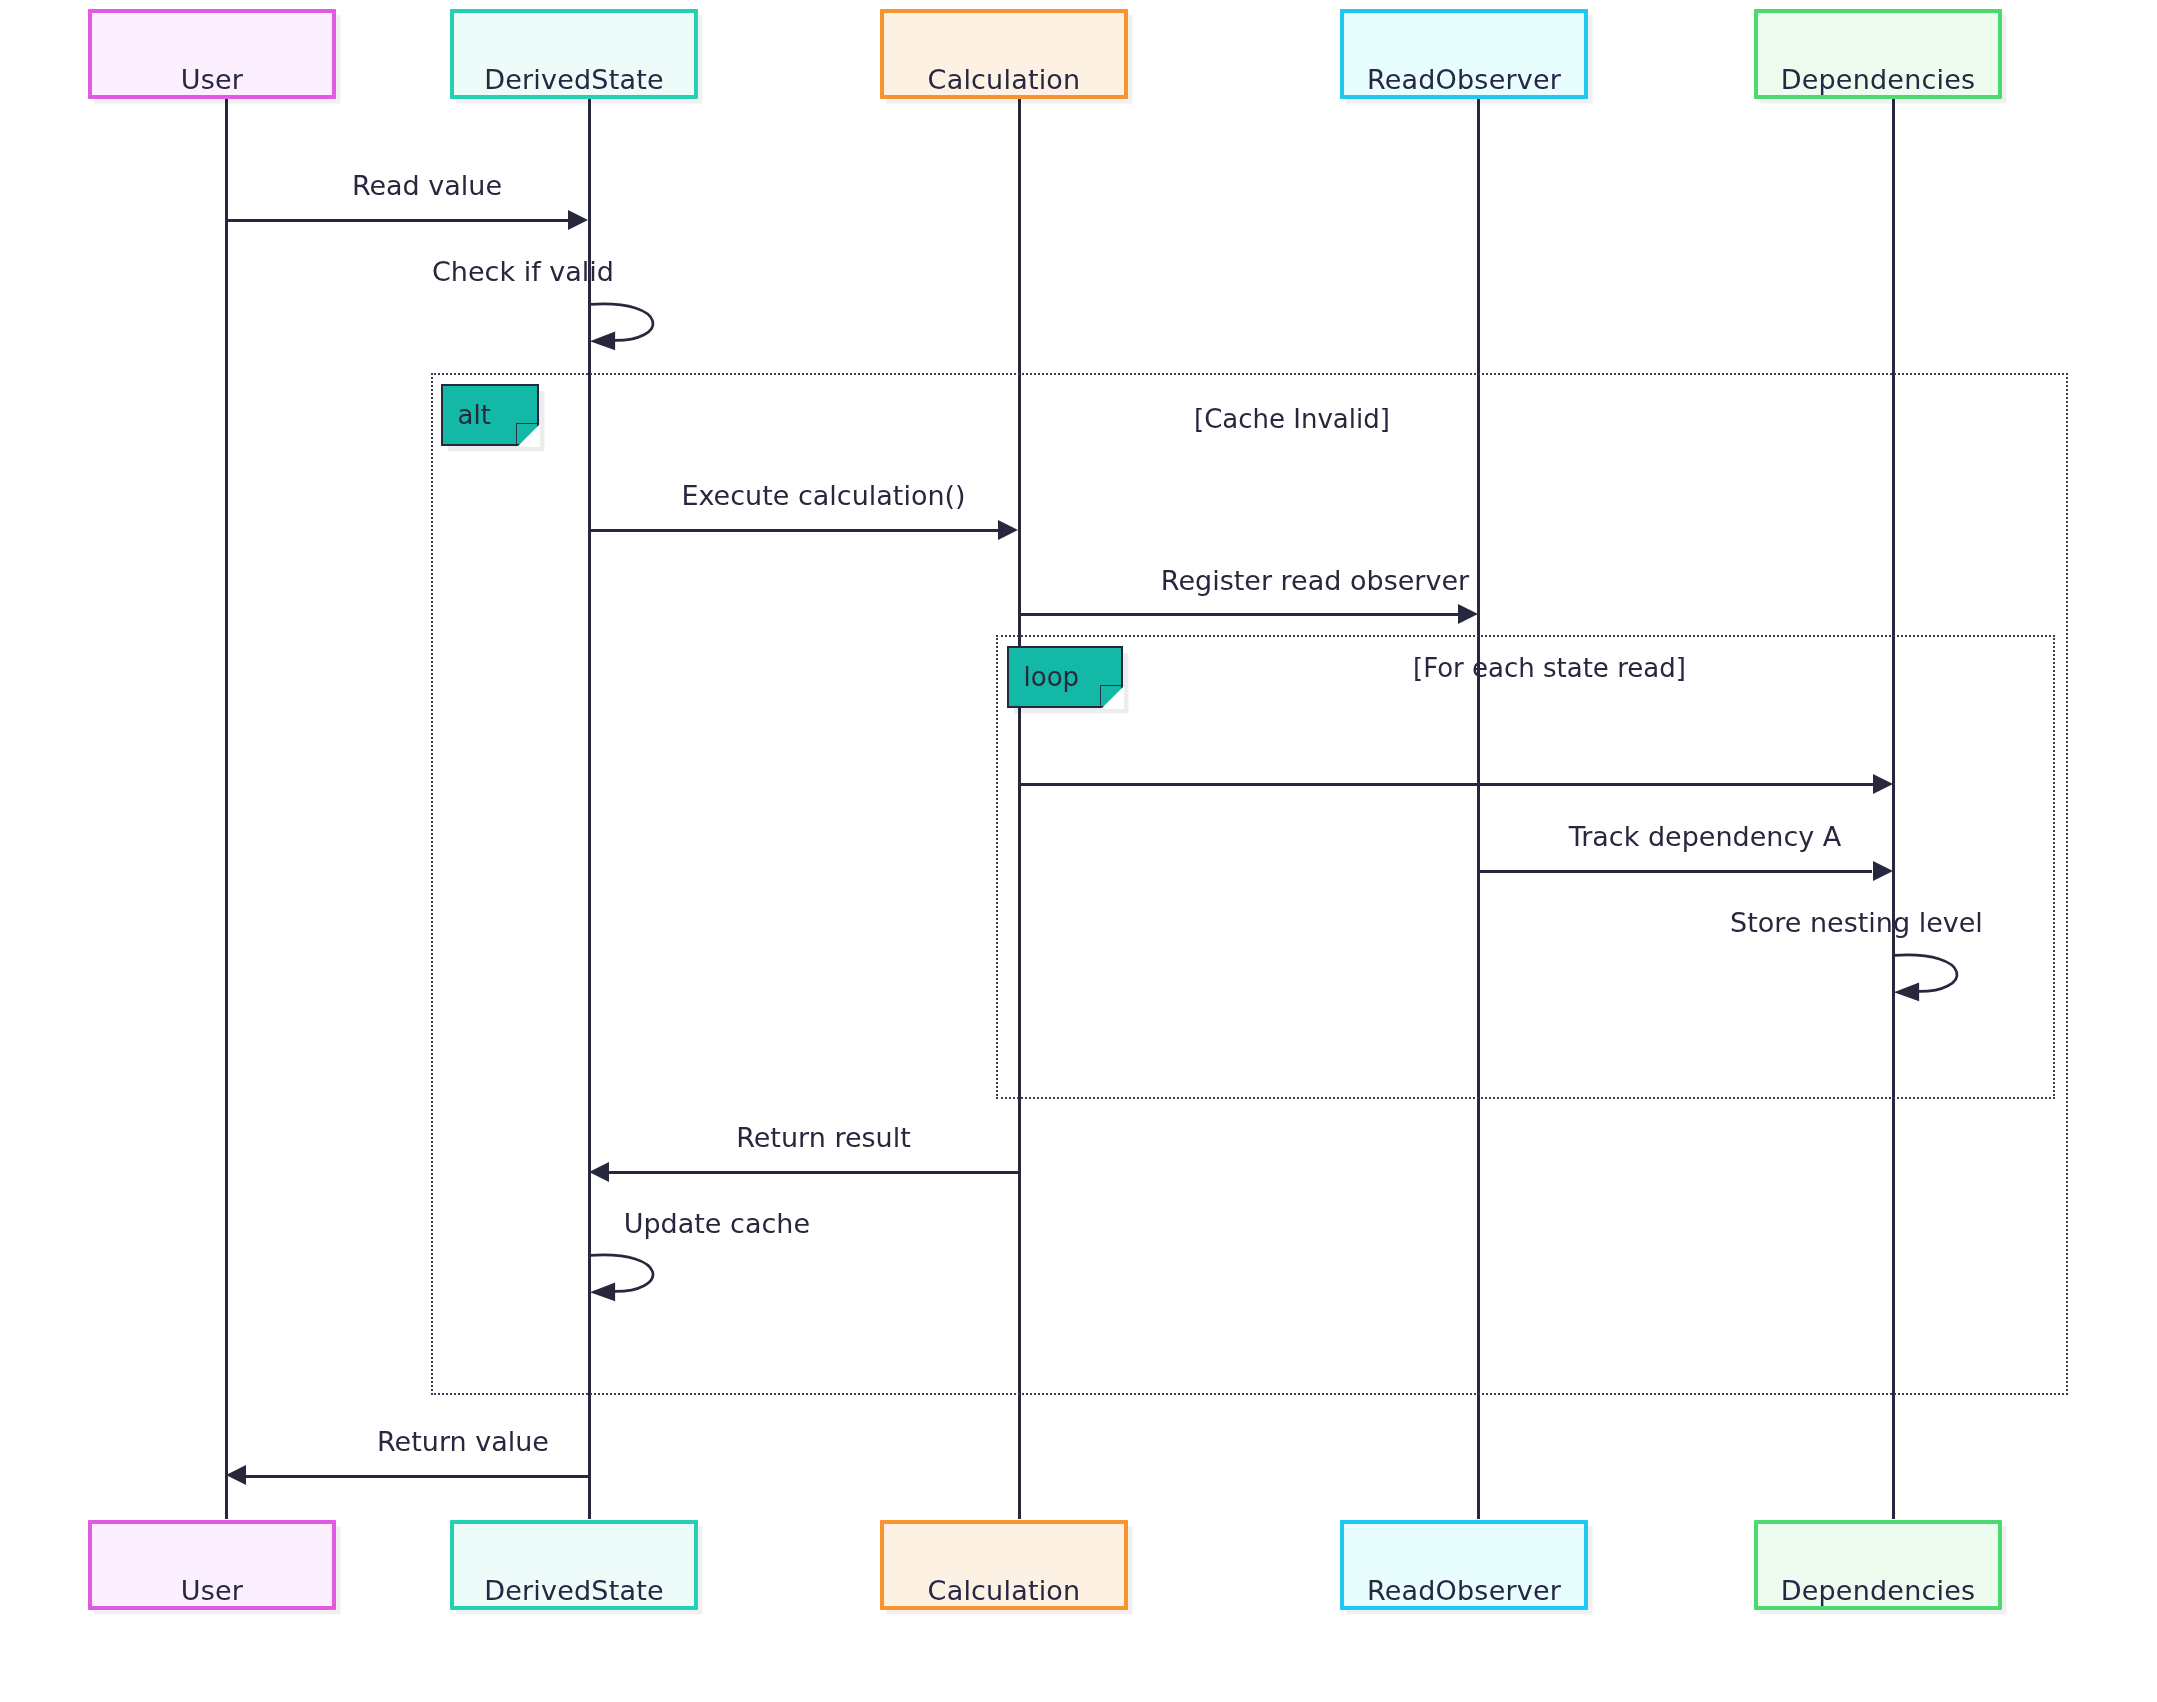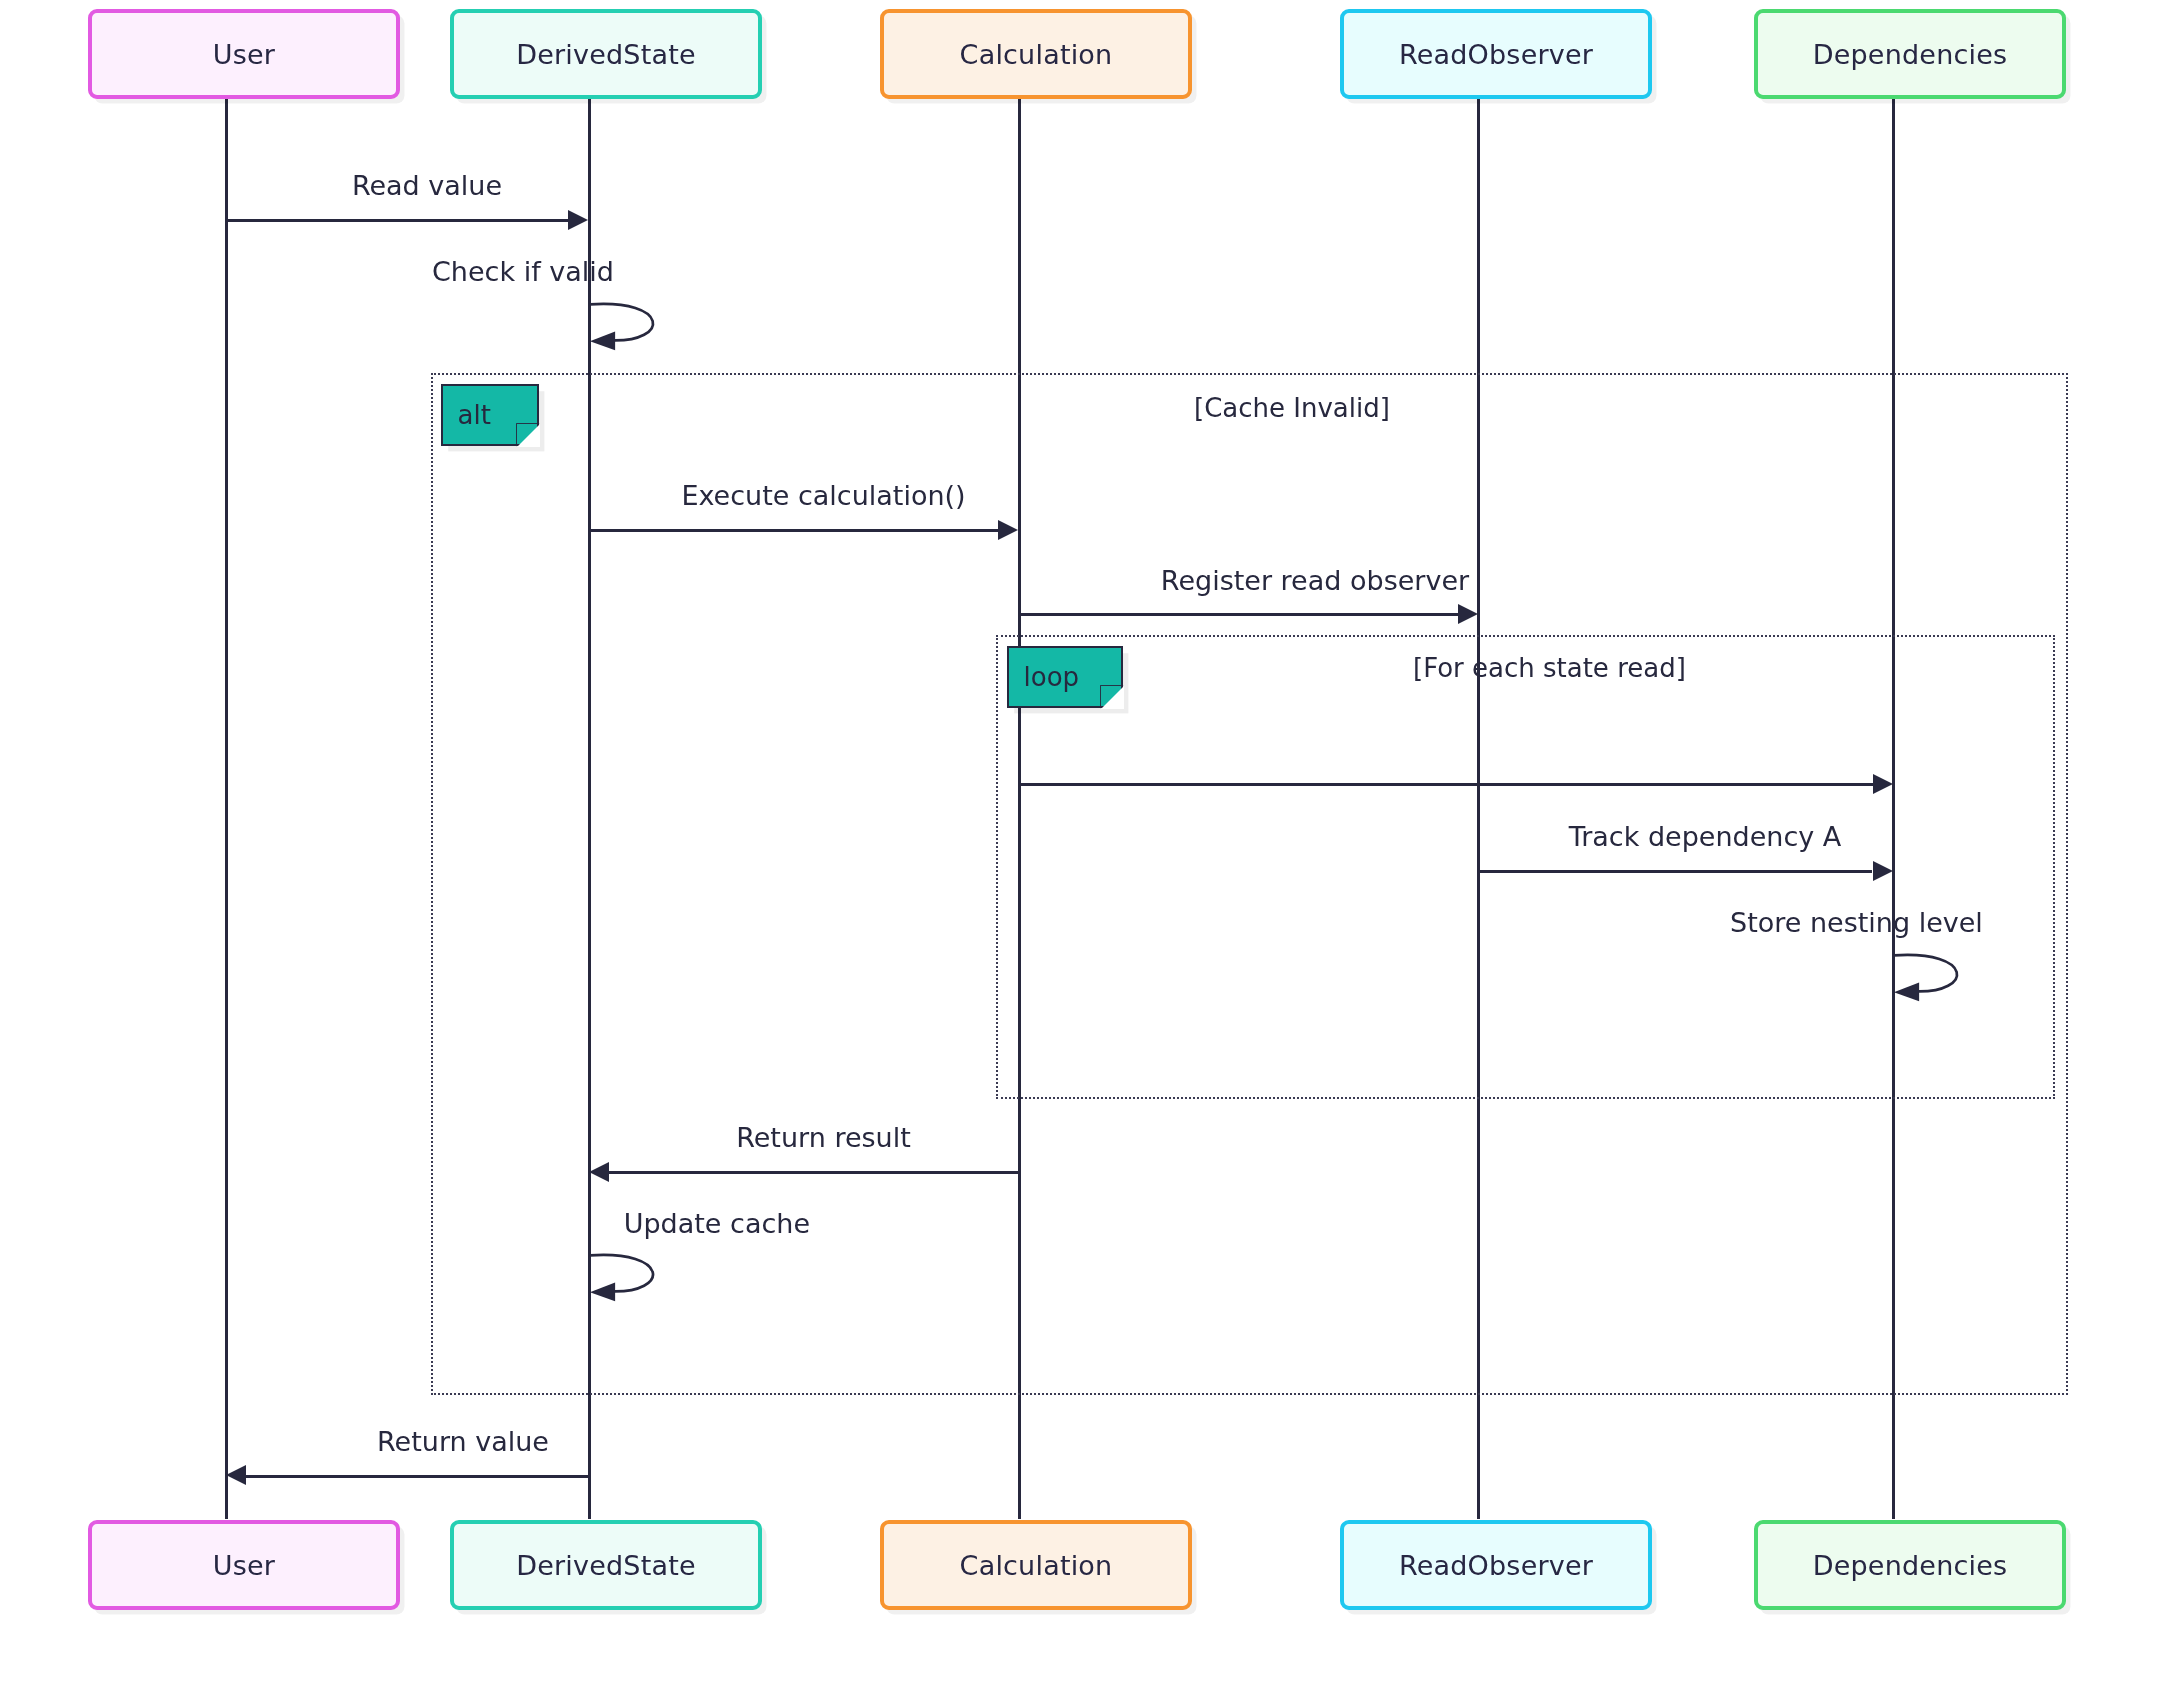--- a/index.html
+++ b/index.html
@@ -16,27 +16,27 @@
     width: 2157px;
     height: 1702px;
     background: #ffffff;
     overflow: hidden;
   }
 
   
   .actor-box {
     position: absolute;
     box-sizing: border-box;
-    width: 312px;
+    width: 248px;
     height: 90px;
-    border-radius: 9px;
+    border-radius: 1px;
     border-width: 4.5px;
     border-style: solid;
     display: flex;
-    align-items: center;
+    align-items: flex-end;
     justify-content: center;
     box-shadow: 5.4px 5.4px 0 -0.9px rgba(0,0,0,0.06);
     z-index: 6;
   }
   .actor-label {
     font-size: 27px;
     color: #272743;
     letter-spacing: 0.2px;
     white-space: nowrap;
   }
@@ -155,21 +155,21 @@
     <span class="actor-label">ReadObserver</span>
   </div>
   <div class="actor-box" style="left:1754px; top:9px; border-color:#4bd970; background:#edfcef;">
     <span class="actor-label">Dependencies</span>
   </div>
 
   <div class="fragment" style="left:431px; top:373px; width:1637px; height:1022px;"></div>
   <div class="frag-tag" style="left:441px; top:384px; width:98px; height:62px;">
     <span>alt</span>
   </div>
-  <div class="frag-cond" style="left:1194px; top:393px;">
+  <div class="frag-cond" style="left:1194px; top:404px;">
     <span>[Cache Invalid]</span>
   </div>
 
   <div class="fragment" style="left:996px; top:635px; width:1059px; height:464px;"></div>
   <div class="frag-tag" style="left:1007px; top:646px; width:116px; height:62px;">
     <span>loop</span>
   </div>
   <div class="frag-cond" style="left:1413px; top:653px;">
     <span>[For each state read]</span>
   </div>

